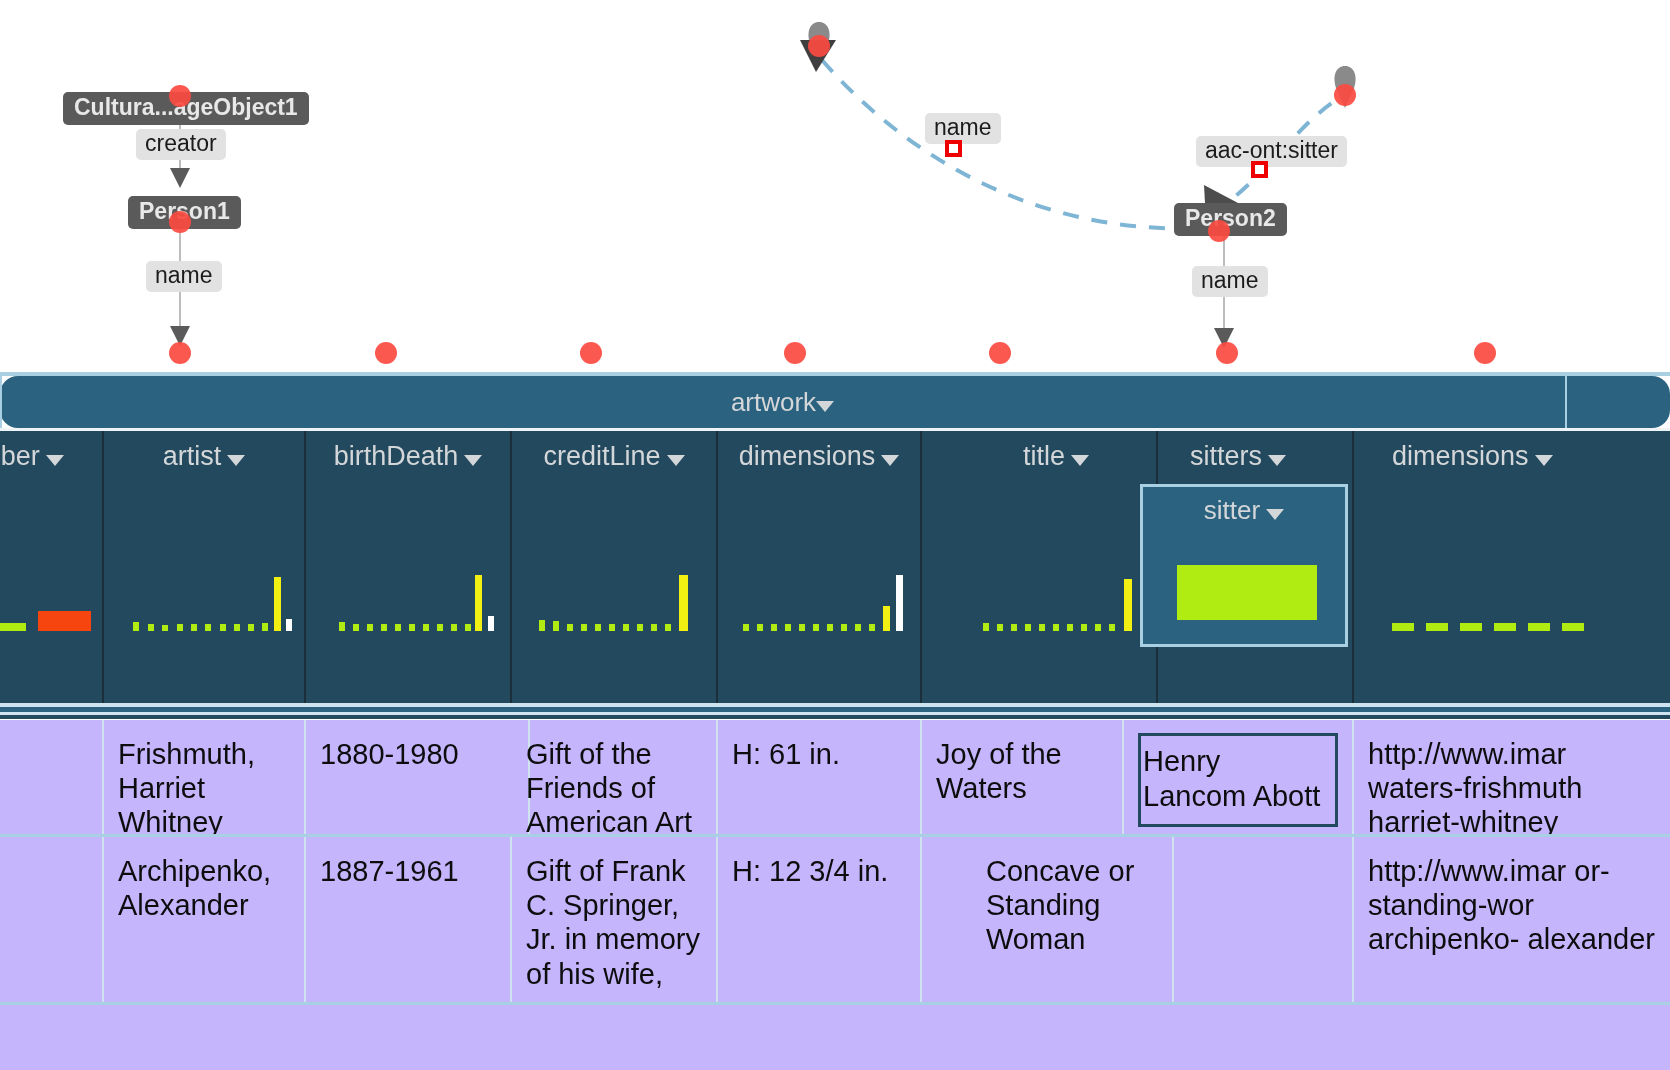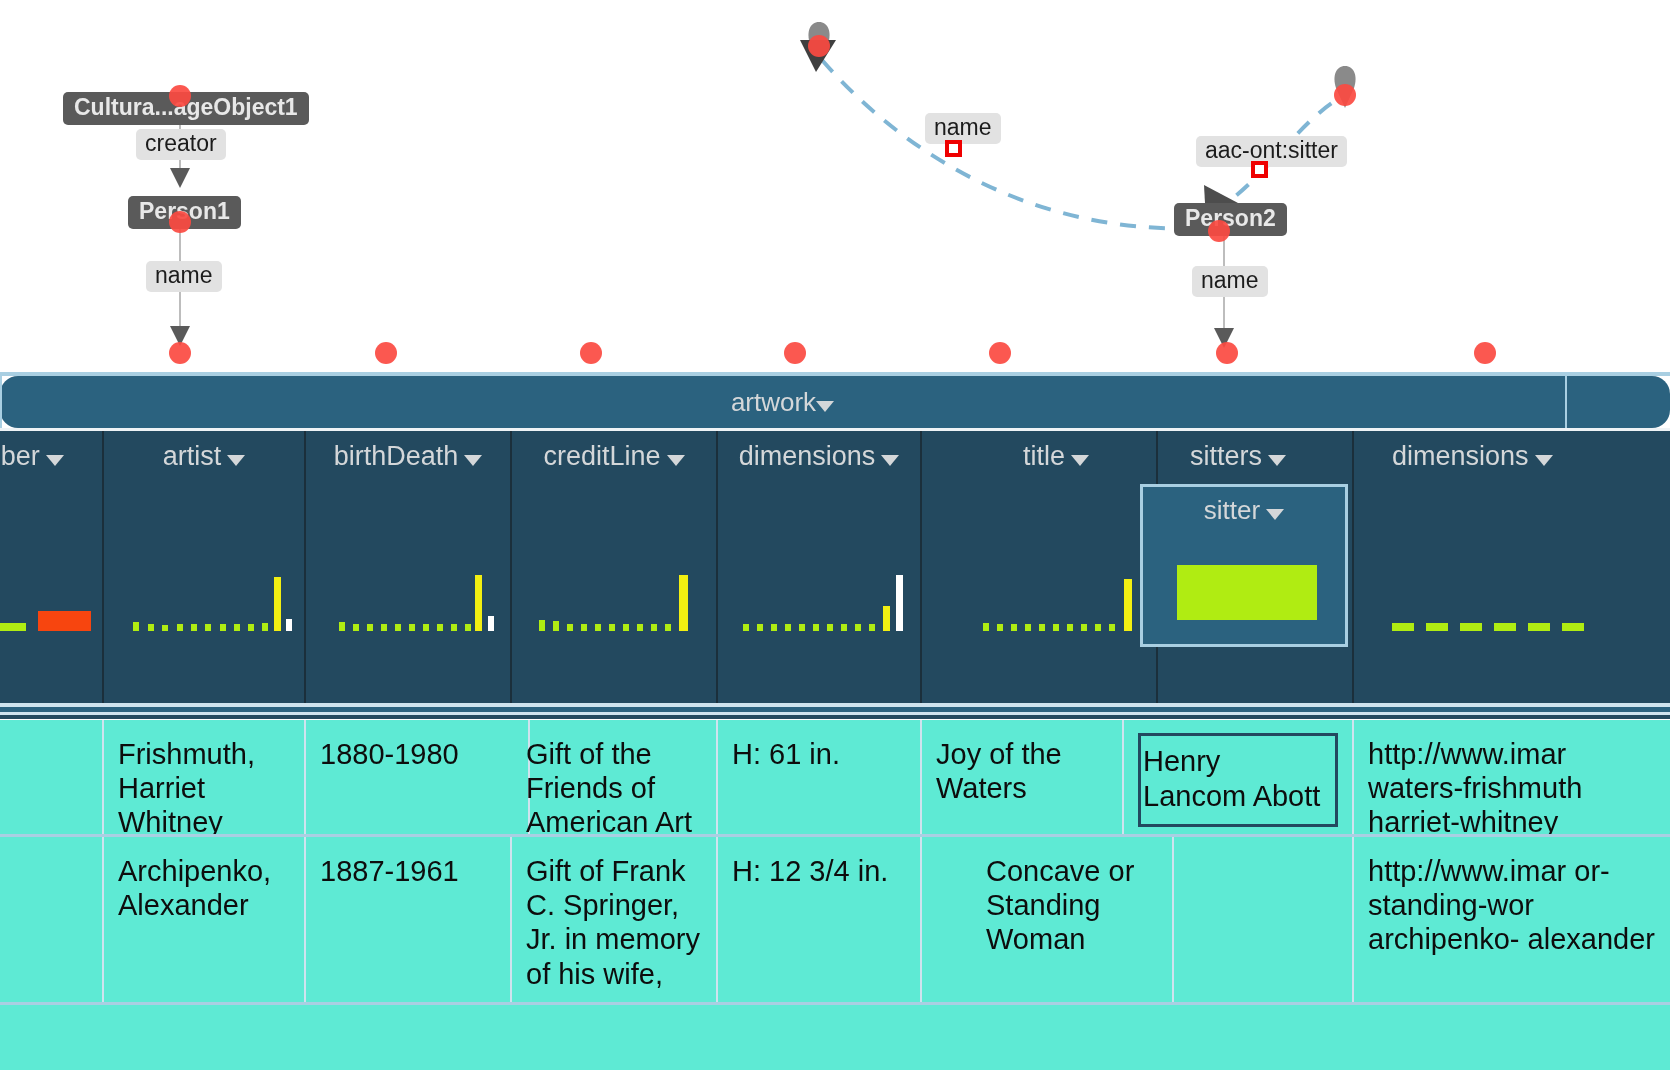--- a/index.html
+++ b/index.html
@@ -118,21 +118,21 @@
   
   #sep-band { position:absolute; left:0; top:703px; width:1670px; height:17px; }
   #sep-band .l1 { position:absolute; left:0; top:0;  width:100%; height:4px; background:#cfe3ee; }
   #sep-band .l2 { position:absolute; left:0; top:4px; width:100%; height:5px; background:#2b627f; }
   #sep-band .l3 { position:absolute; left:0; top:9px; width:100%; height:3px; background:#cfe3ee; }
   #sep-band .l4 { position:absolute; left:0; top:12px;width:100%; height:4px; background:#23495f; }
 
   
   #data-grid {
     position:absolute; left:0; top:720px; width:1670px; height:350px;
-    background:#5eead4; overflow:hidden;
+    background:#c4b5fd; overflow:hidden;
   }
   .data-row { position:relative; width:1670px; border-bottom:3px solid #a9cfe2; }
   .data-cell {
     position:absolute; top:0; height:100%;
     border-right:2px solid #cfe3ee;
     padding:17px 14px 0 14px;
     font-size:29px; color:#0d0d0d; line-height:1.18;
     overflow:hidden; word-wrap:break-word;
   }
   .chip {

